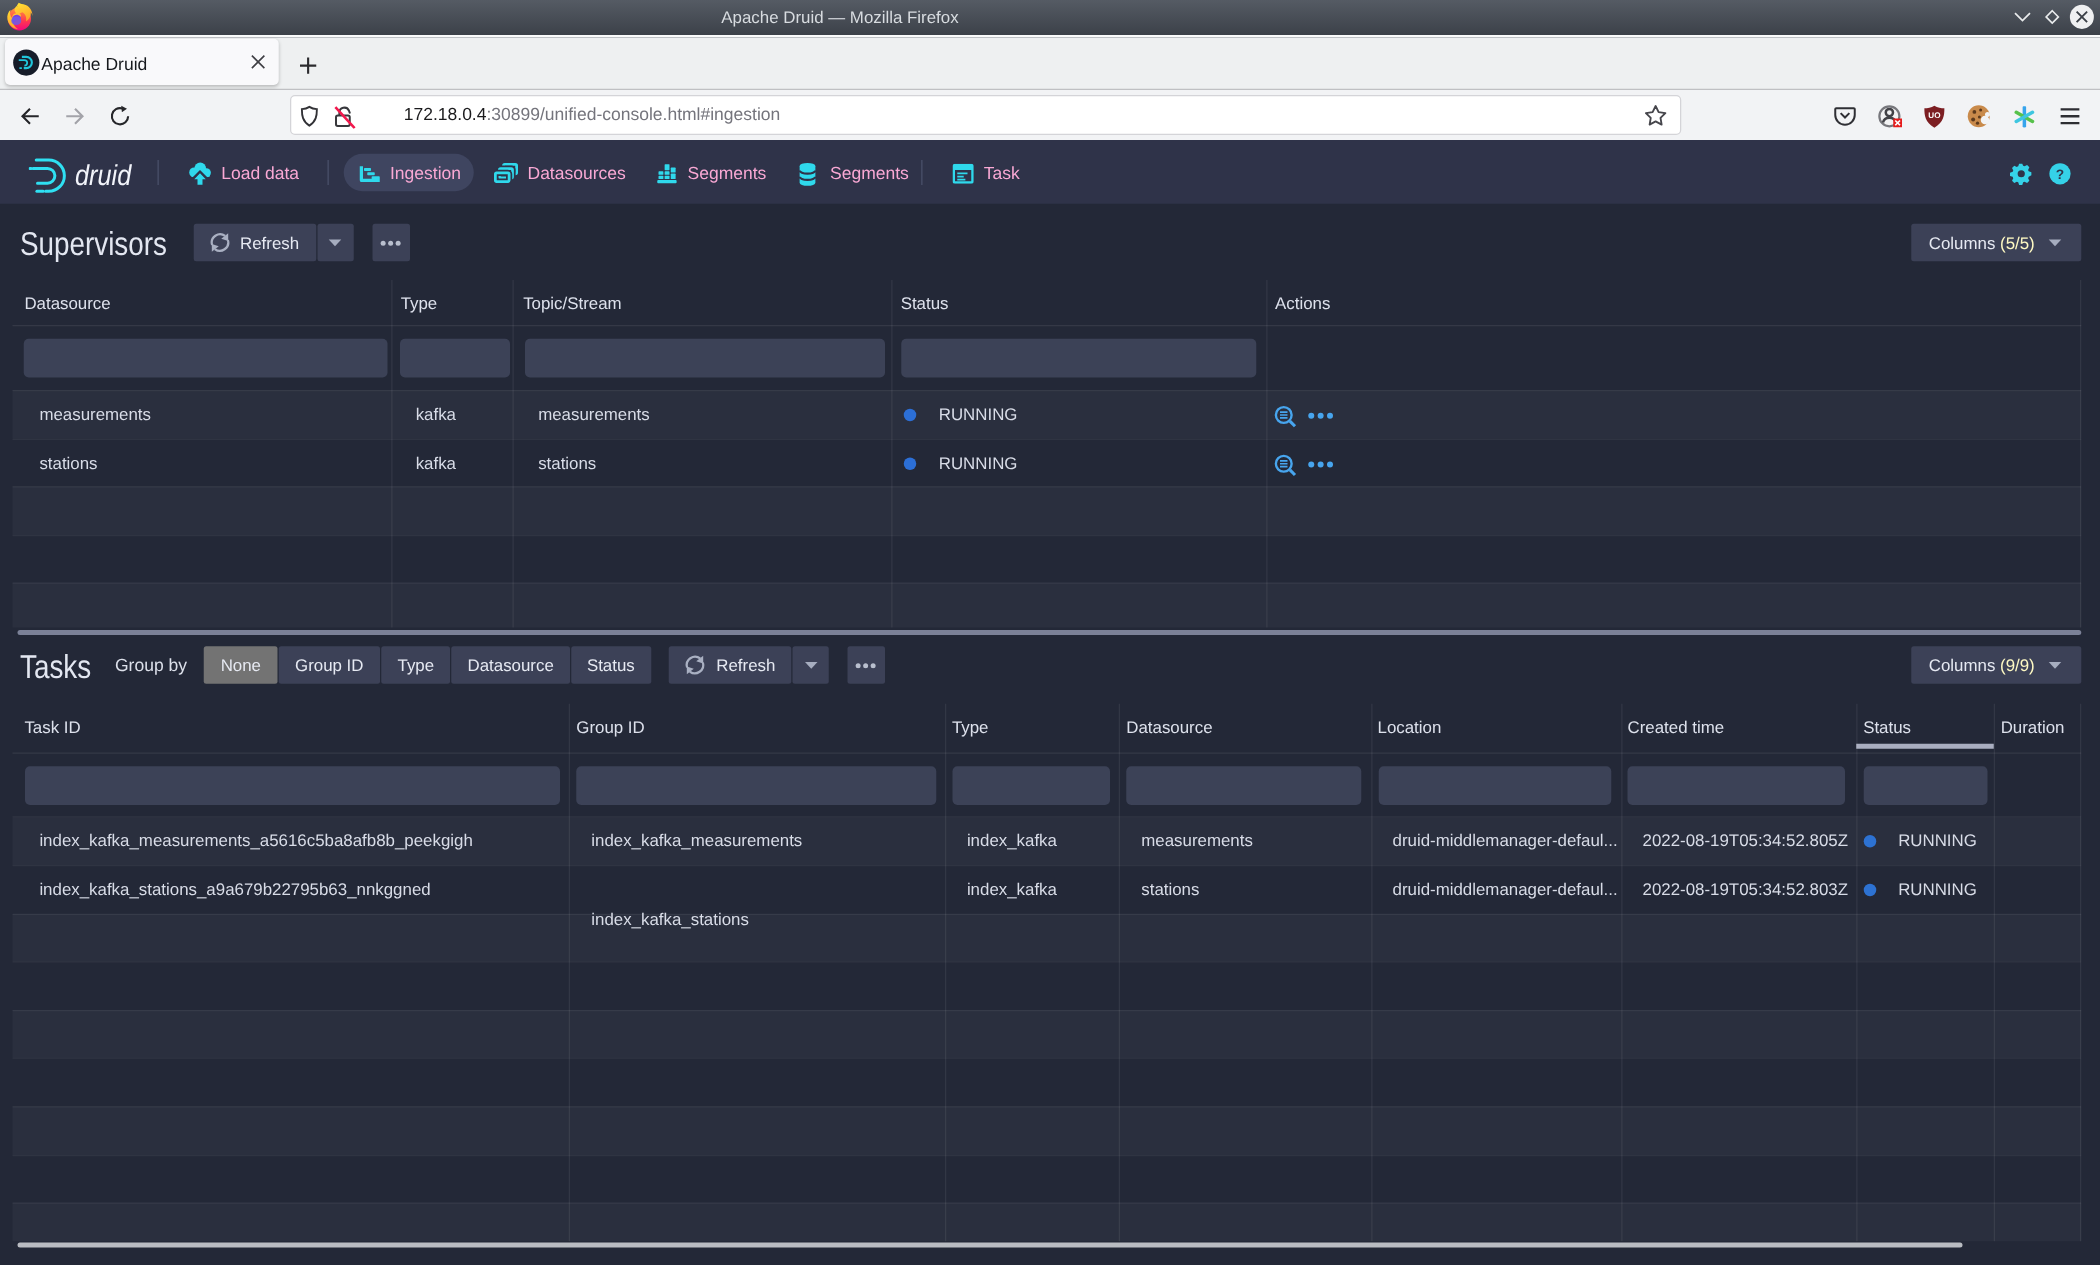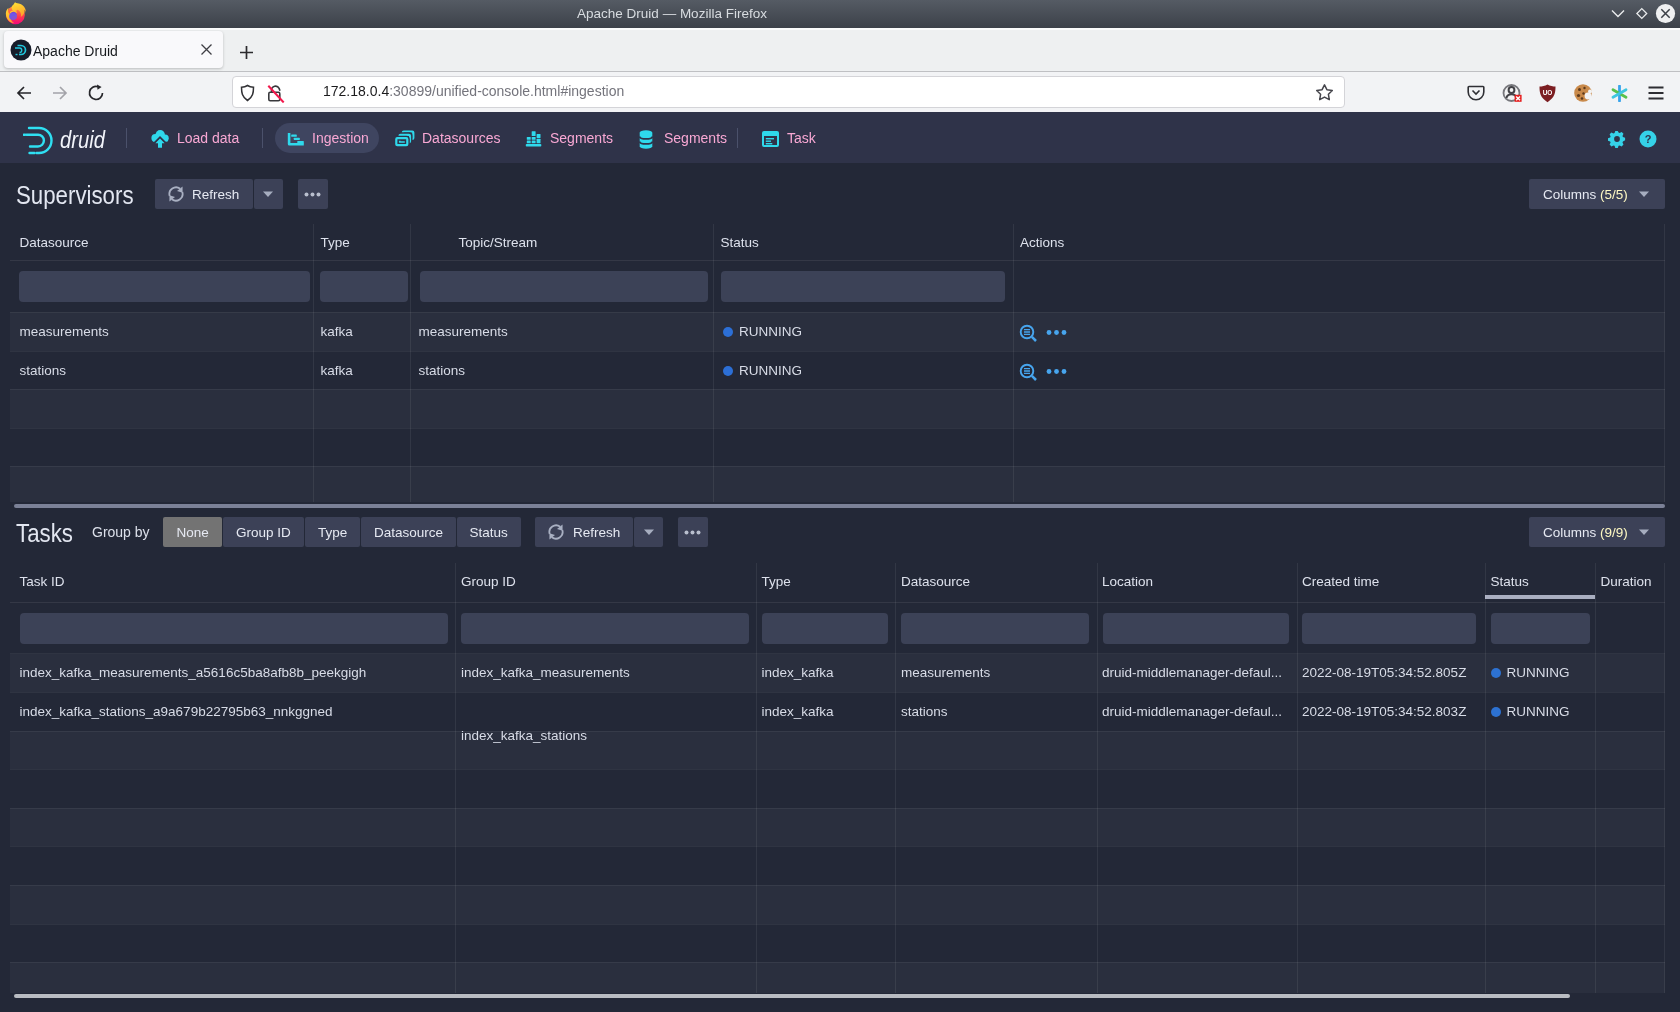--- a/index.html
+++ b/index.html
@@ -13,21 +13,21 @@
     font-size:13.5px; }
   .btntext { position:absolute; top:7.5px; white-space:nowrap; }
   .graytext { color:#fef9c3; }
   .navitem { position:absolute; font-size:14px; color:#f9a8d4; white-space:nowrap; }
   .navsep { position:absolute; width:1px; height:20px; background:#4b516b; }
 
   .colsep { position:absolute; width:1px; background:rgba(255,255,255,0.07); }
   .rowline { position:absolute; left:10px; width:1655px; height:1px; background:rgba(255,255,255,0.06); }
   .stripe { position:absolute; left:10px; width:1655px; background:rgba(255,255,255,0.035); }
   .hcell { position:absolute; font-size:13.5px; color:#dde1ec; white-space:nowrap; }
-  .cell { position:absolute; font-size:13.5px; color:#d8dce7; white-space:nowrap; }
+  .cell { position:absolute; font-size:13.5px; color:#d8dce7; white-space:nowrap;margin-left:12px; }
   .finput { position:absolute; height:31px; background:#3c4257; border-radius:4px; }
   .dot { position:absolute; width:10px; height:10px; border-radius:50%; background:#2d72d2; }
 </style>
 </head>
 <body>
 
 <div class="abs" id="titlebar" style="left:0;top:0;width:1680px;height:28px;background:linear-gradient(#555b64,#3c4149);"></div>
 <div class="abs" style="left:0;top:28px;width:1680px;height:1.5px;background:#fafbfb;"></div>
 <div class="abs" style="top:6px;width:1344px;text-align:center;font-size:13.5px;color:#d8dce0;">Apache Druid — Mozilla Firefox</div>
 
@@ -243,21 +243,21 @@
 <div class="btn" style="left:253.5px;top:179px;width:29px;"></div>
 <div class="btn" style="left:297.5px;top:179px;width:30px;"></div>
 <div class="btn" style="left:1529px;top:179px;width:136px;">
     <span class="btntext" style="left:14px;">Columns <span class="graytext">(5/5)</span></span>
   </div>
 
 <div id="suptable">
   
   <div class="hcell" style="left:19.5px;top:235px;">Datasource</div>
   <div class="hcell" style="left:320.5px;top:235px;">Type</div>
-  <div class="hcell" style="left:418.5px;top:235px;margin-left:40px;">Topic/Stream</div>
+  <div class="hcell" style="left:418.5px;top:235px;">Topic/Stream</div>
   <div class="hcell" style="left:720.5px;top:235px;">Status</div>
   <div class="hcell" style="left:1020px;top:235px;">Actions</div>
   
   <div class="colsep" style="left:313px;top:224px;height:278px;"></div>
   <div class="colsep" style="left:410px;top:224px;height:278px;"></div>
   <div class="colsep" style="left:713px;top:224px;height:278px;"></div>
   <div class="colsep" style="left:1013px;top:224px;height:278px;"></div>
   <div class="colsep" style="left:1664px;top:224px;height:278px;"></div>
   
   <div class="rowline" style="top:260px;background:rgba(255,255,255,0.08);"></div>

